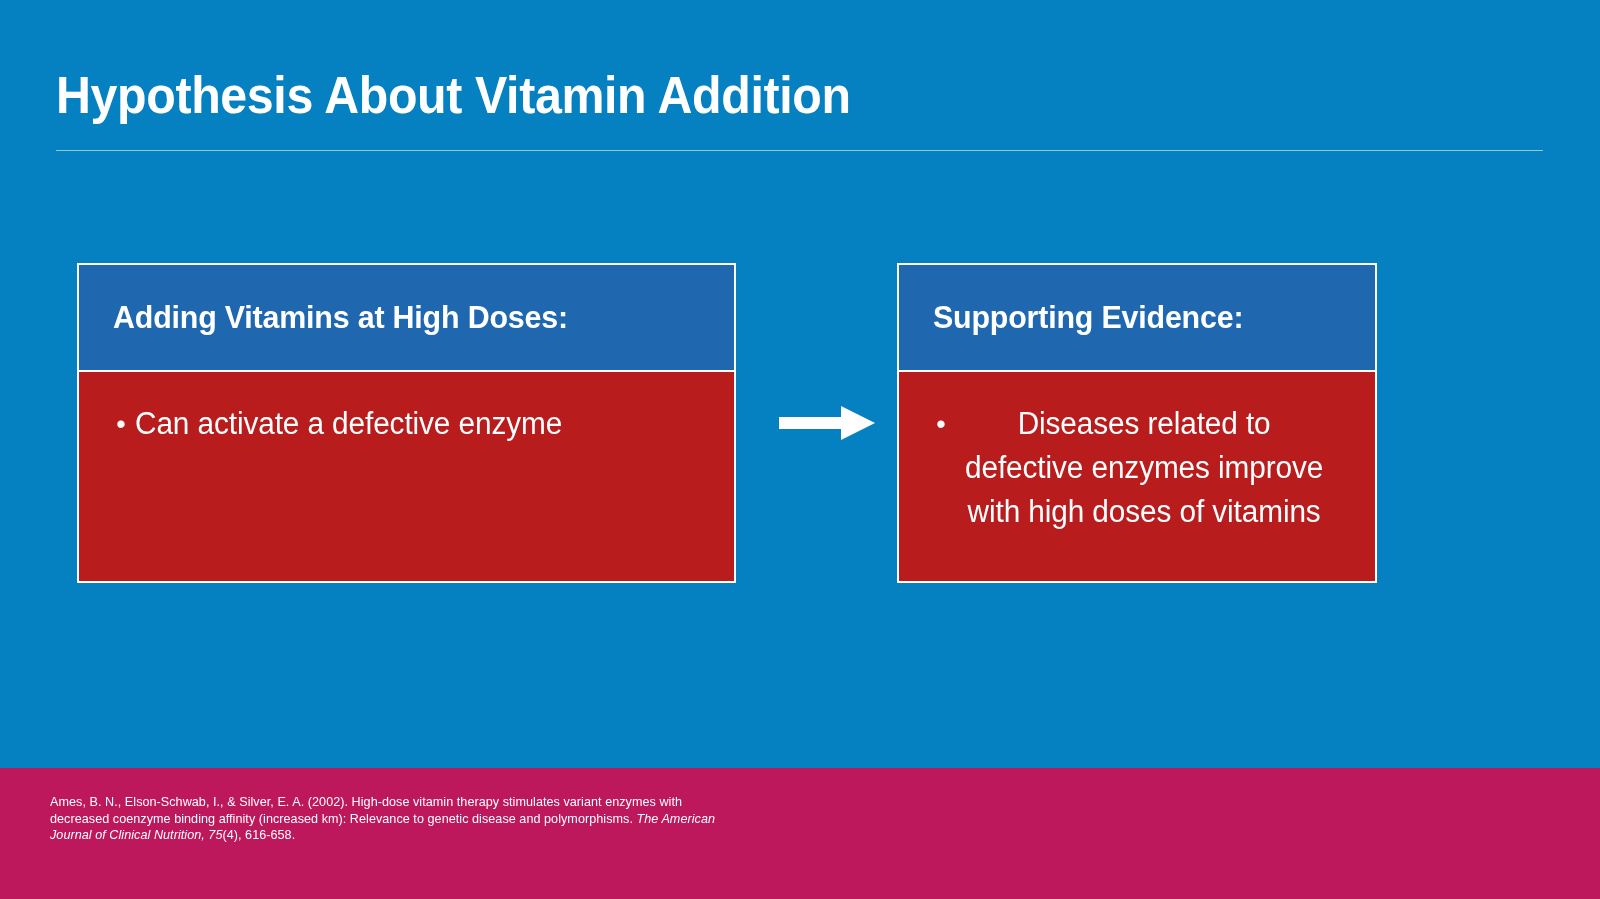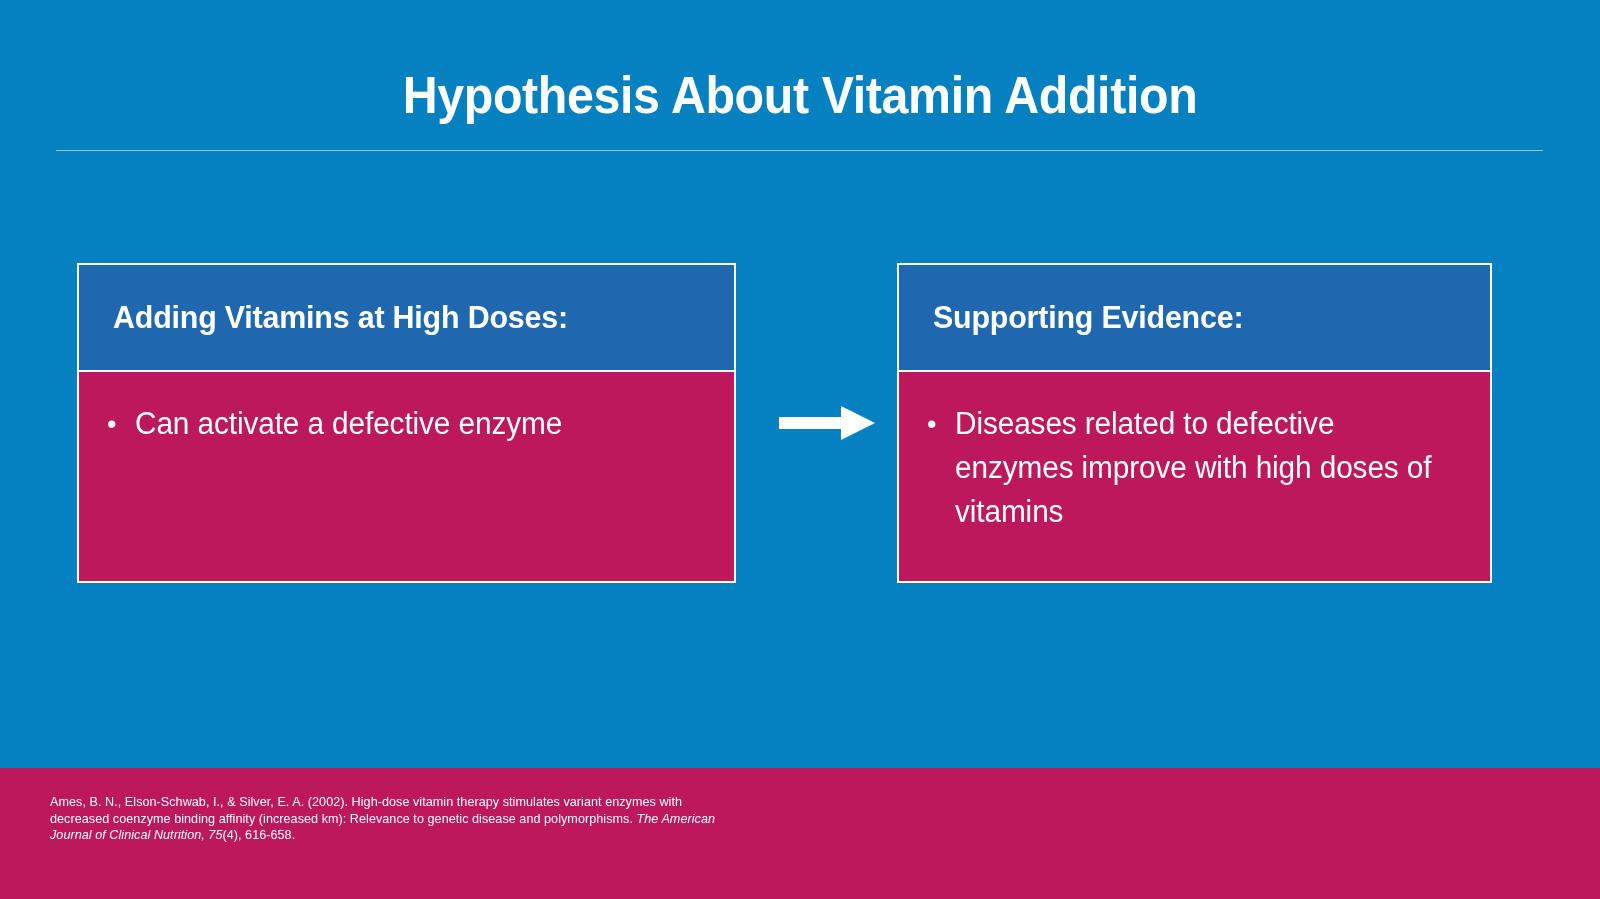--- a/index.html
+++ b/index.html
@@ -21,21 +21,20 @@
     height: 899px;
     background: #0581c2;
   }
 
   
   .title-block {
     position: absolute;
     left: 0;
     top: 66px;
     width: 1600px;
-    text-align: center;
   }
   .slide-title {
     margin: 0;
     font-family: "Liberation Sans", sans-serif;
     font-size: 52px;
     font-weight: bold;
     letter-spacing: -0.4px;
     color: #ffffff;
     line-height: 1.15;
     transform: scaleX(0.93);
@@ -49,32 +48,33 @@
     height: 1px;
     background: #a8d6ea;
     opacity: 0.85;
   }
 
   
   .box {
     position: absolute;
     box-sizing: border-box;
     border: 2px solid #ffffff;
-    background: #be185d;
+    background: #b91c1c;
+    text-align: center;
   }
   .box-left {
     left: 77px;
     top: 263px;
     width: 659px;
     height: 320px;
   }
   .box-right {
     left: 897px;
     top: 263px;
-    width: 595px;
+    width: 480px;
     height: 320px;
   }
   .box-header {
     box-sizing: border-box;
     height: 107px;
     background: #1f68b0;
     border-bottom: 2px solid #ffffff;
     display: flex;
     align-items: center;
     padding: 0 0 0 34px;

